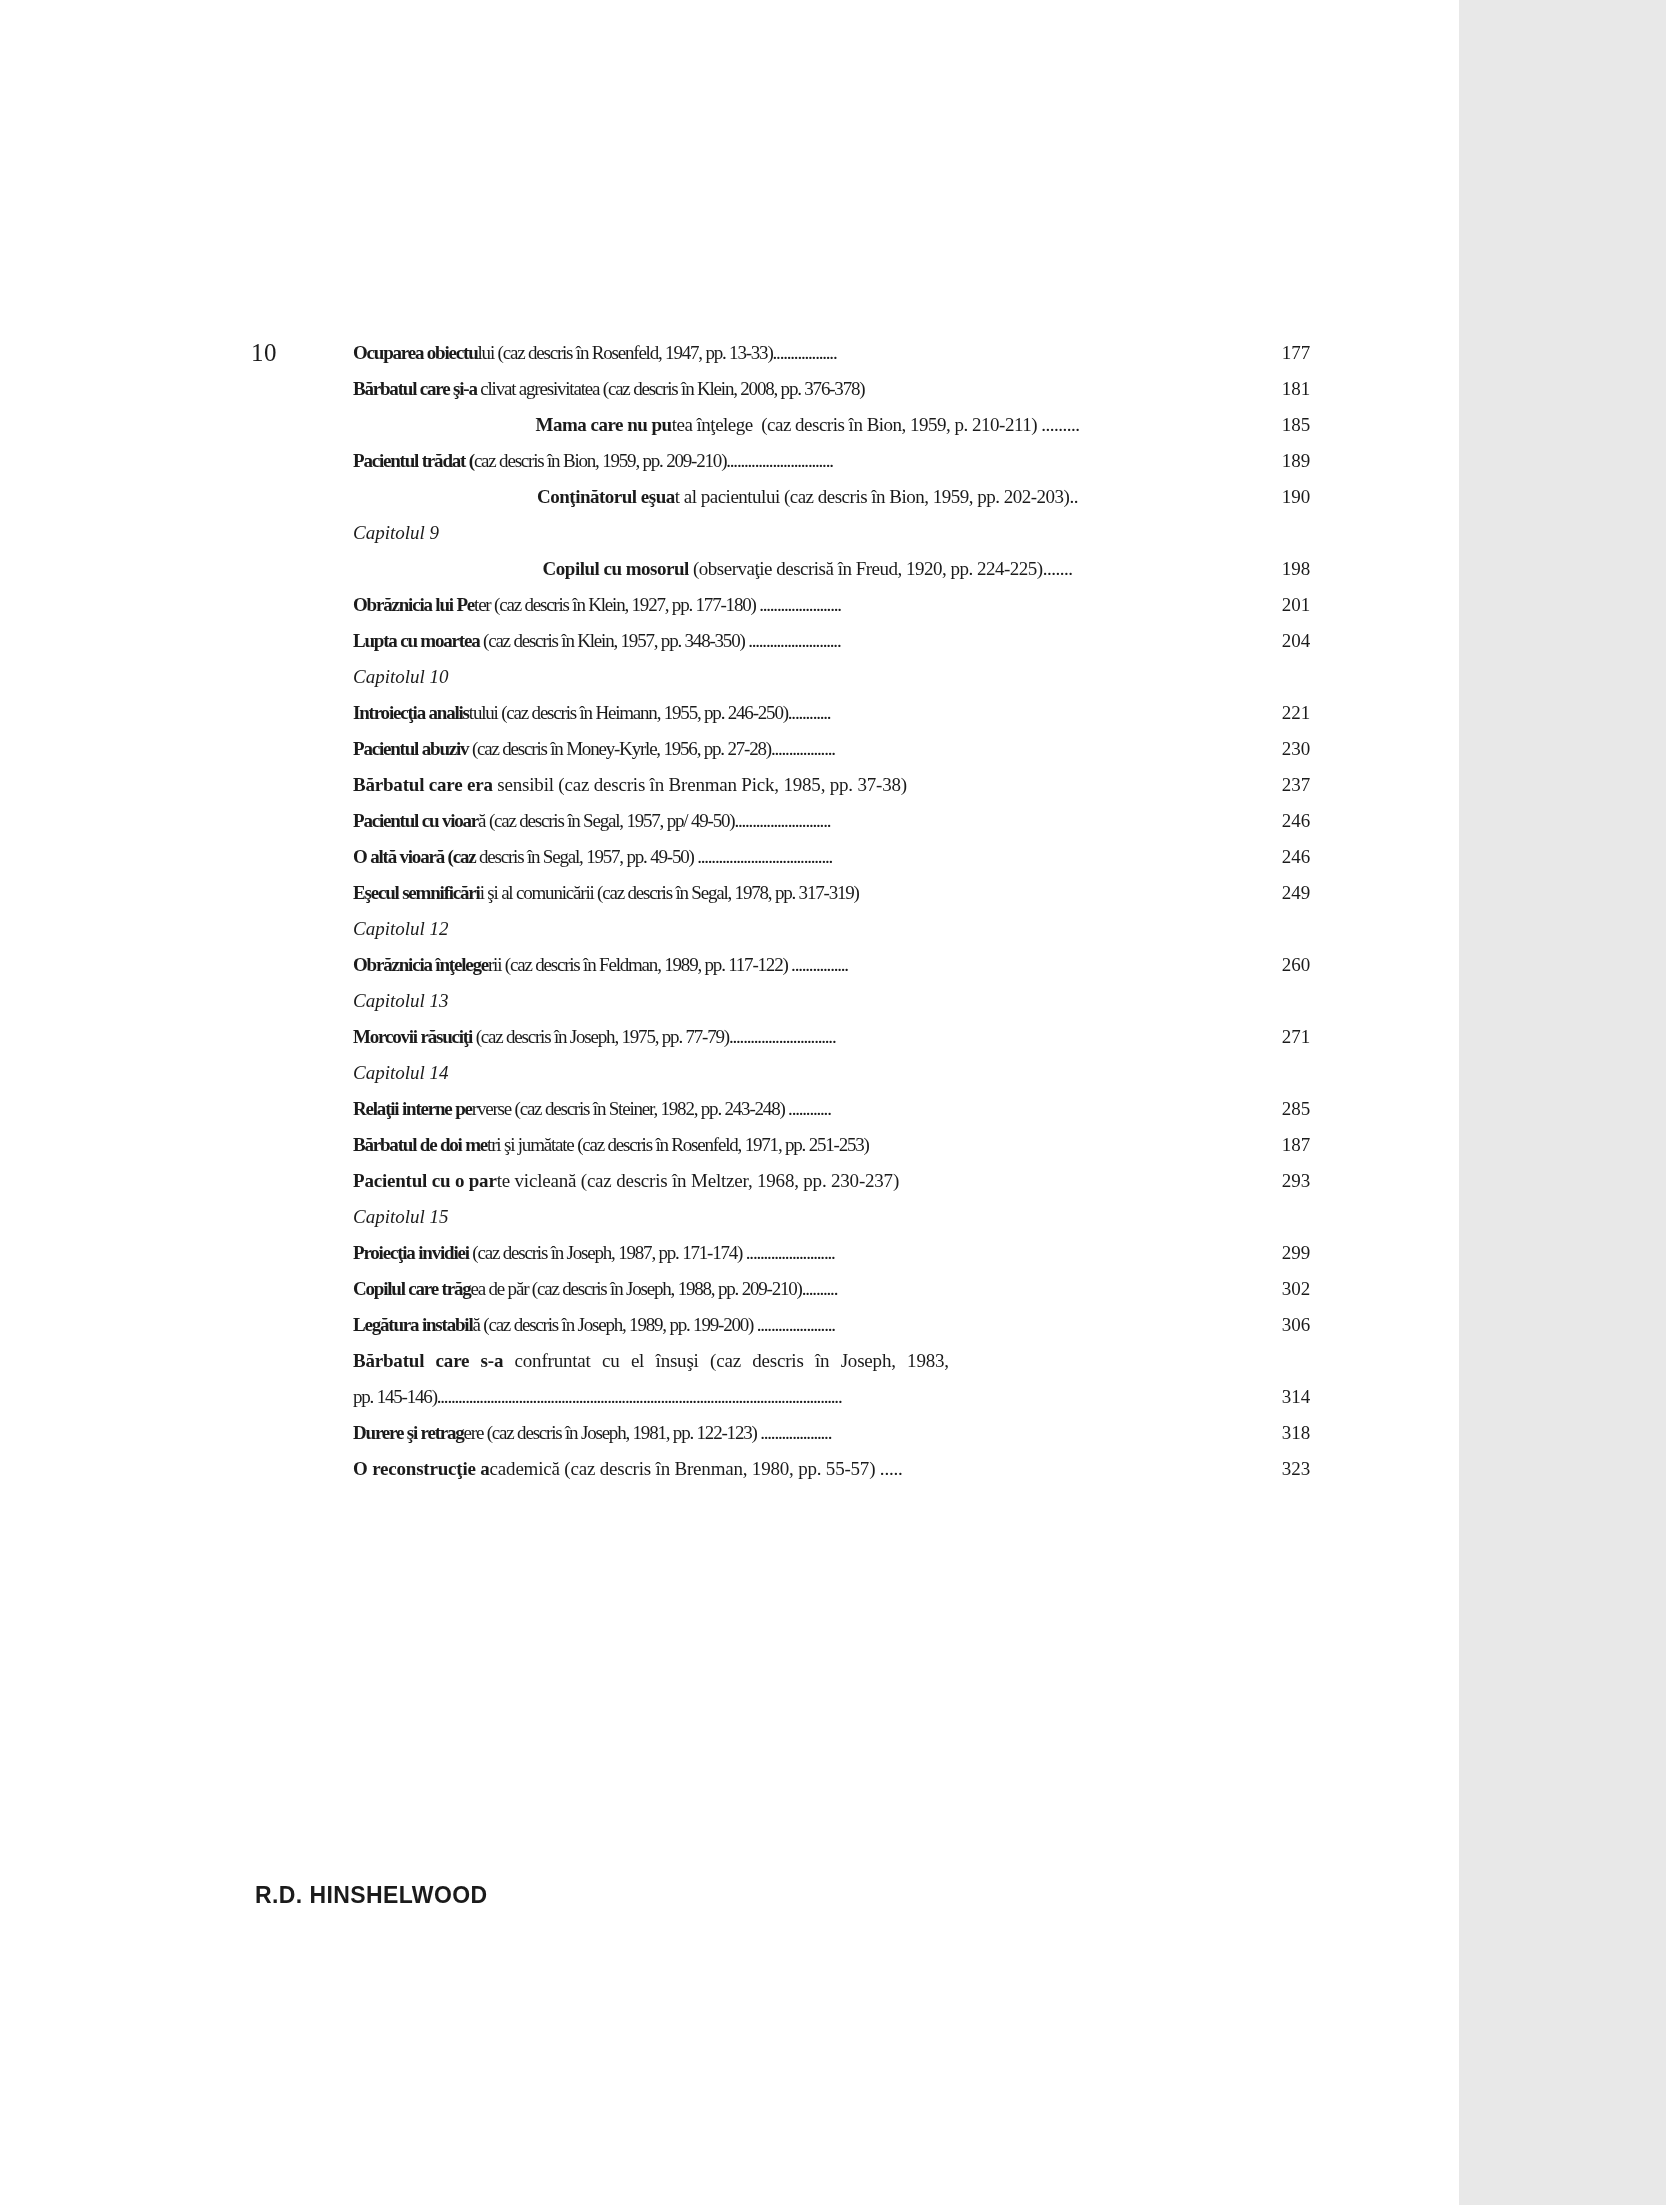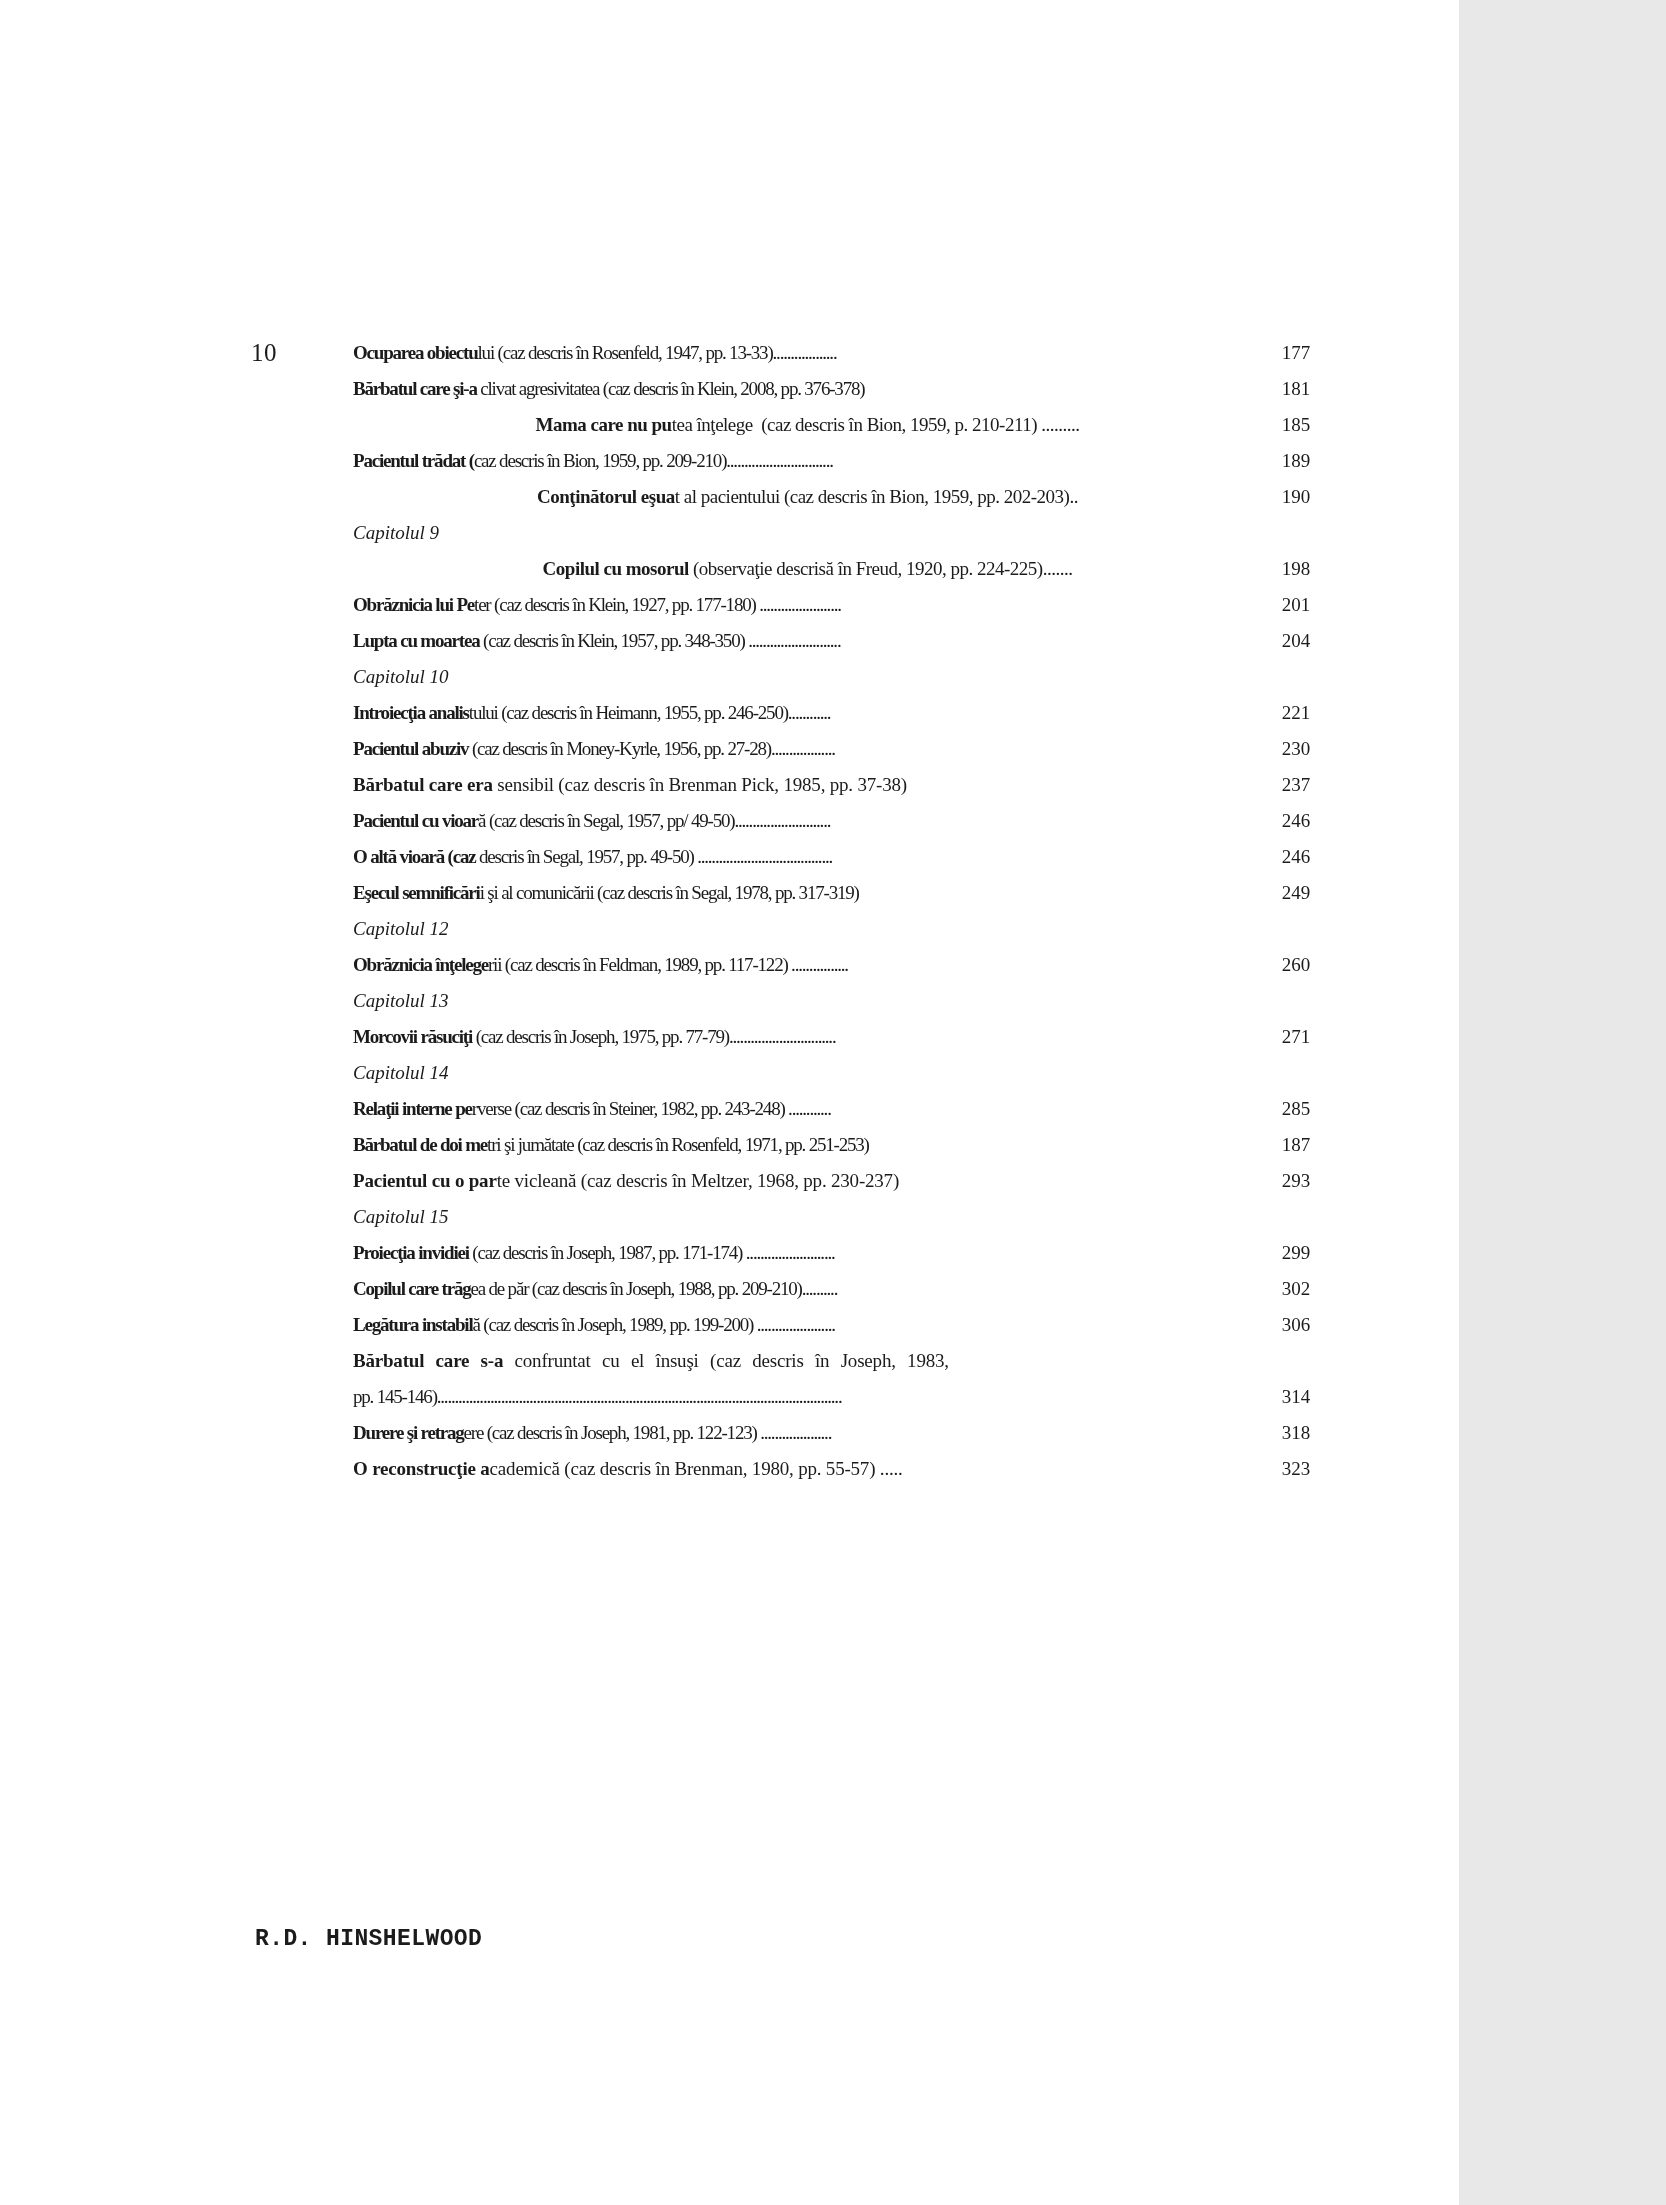--- a/index.html
+++ b/index.html
@@ -32,22 +32,22 @@
   .tight1{letter-spacing:-0.5px;text-align:center;}
   .tight2{letter-spacing:-1.2px;}
   .wide{word-spacing:6.8px;}
   .pg{
     flex:0 0 68px;
     text-align:center;
     white-space:nowrap;
   }
   .chap{font-style:italic;white-space:pre;}
   .footer{
-    position:absolute;left:255px;top:1924px;
-    font-family:Liberation Mono, monospace;
+    position:absolute;left:255px;top:1880px;
+    font-family:Liberation Sans, sans-serif;
     font-weight:bold;
     font-size:23px;line-height:30px;
     letter-spacing:0.4px;
     color:#1b1b1b;
   }
 </style>
 </head>
 <body>
 
 <div class="sheet">

